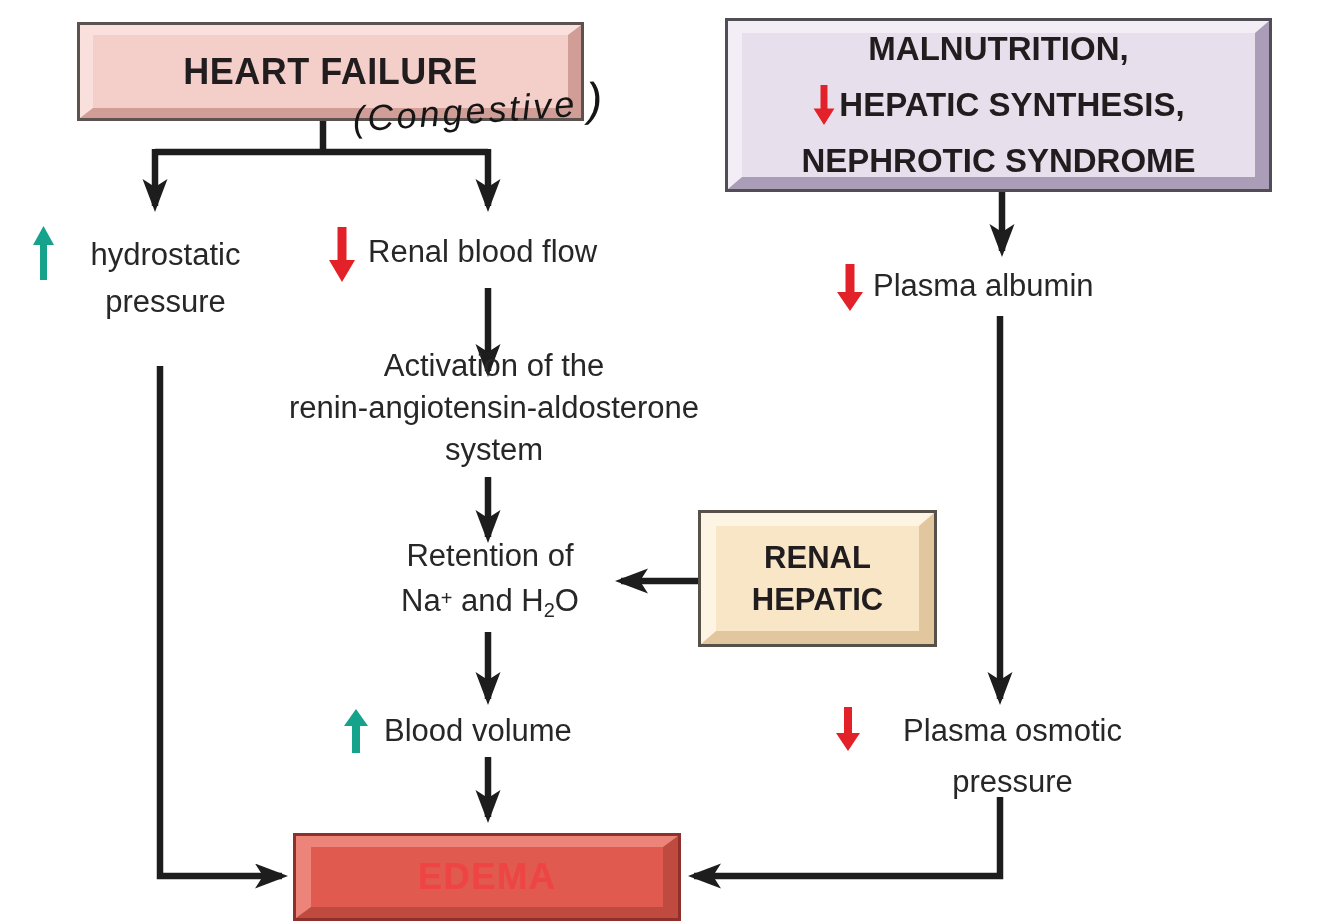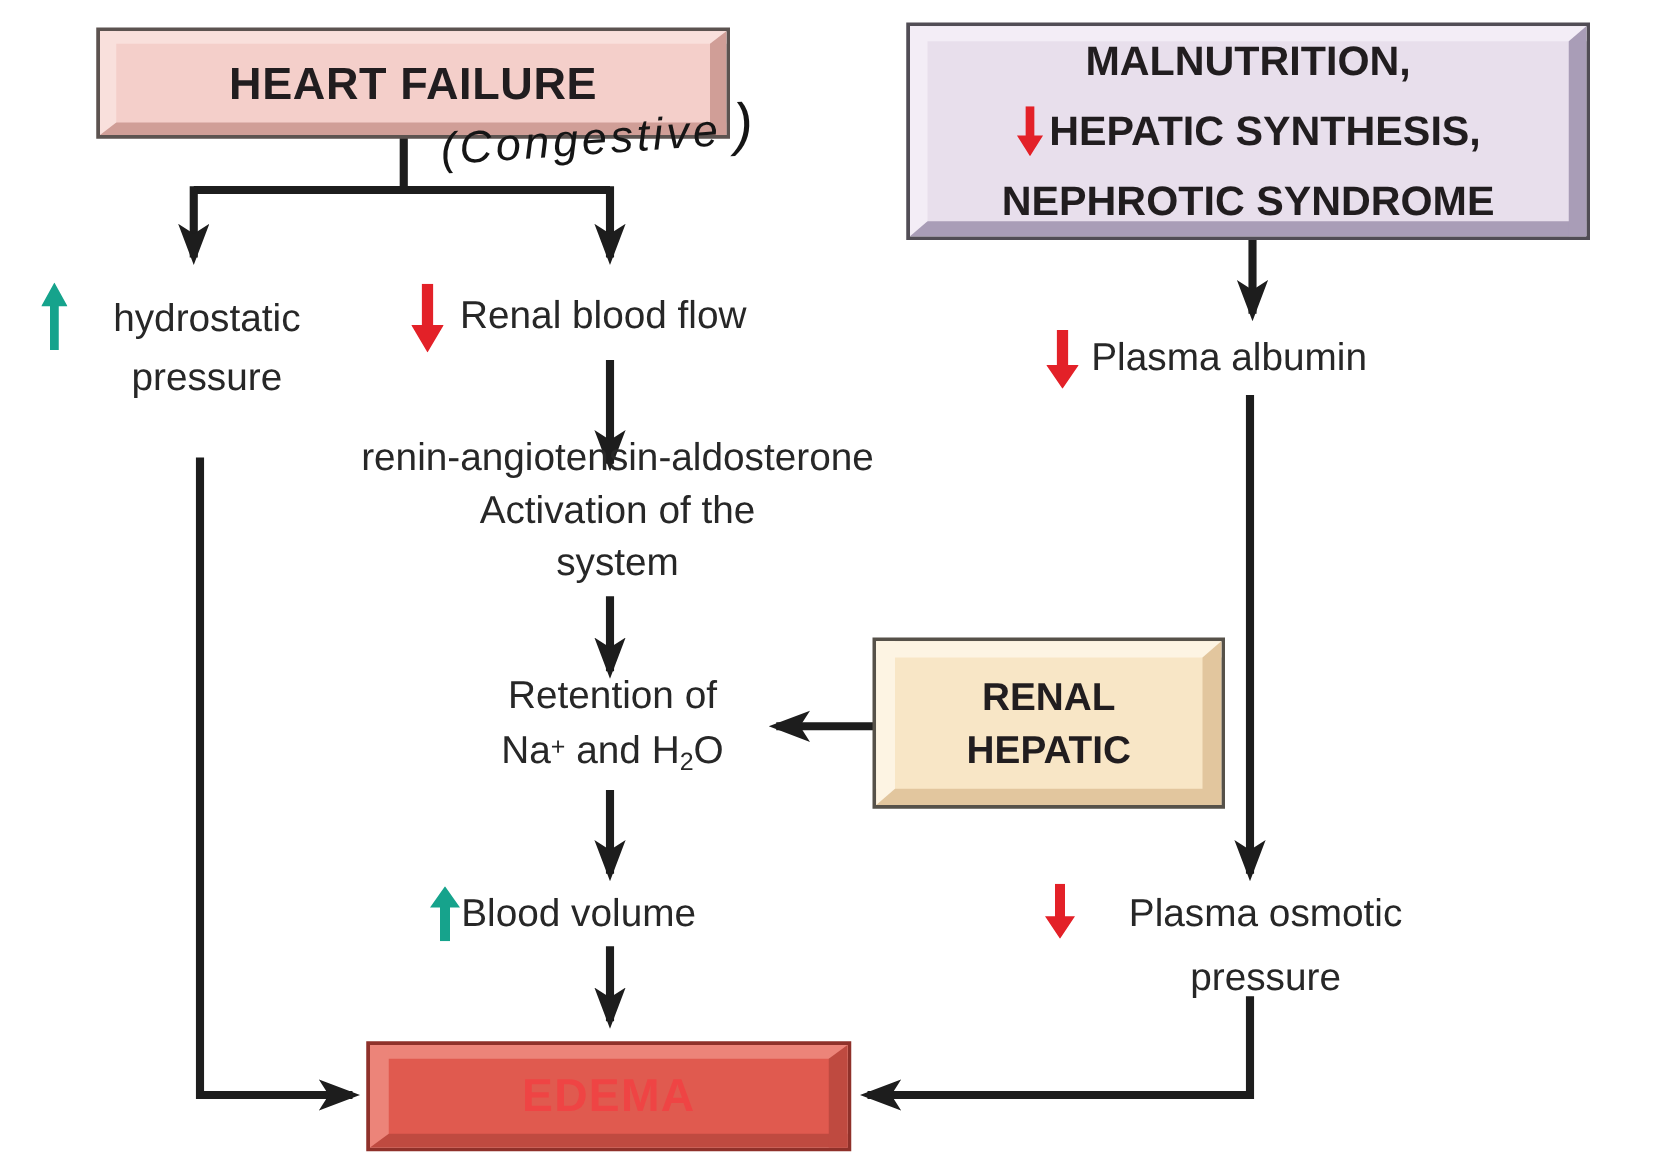--- a/index.html
+++ b/index.html
@@ -4,41 +4,41 @@
 <style>
   html,body{margin:0;padding:0;background:#fff;}
   .canvas{position:relative;width:1334px;height:923px;background:#ffffff;overflow:hidden;
           font-family:"Liberation Sans","DejaVu Sans",sans-serif;color:var(--text);}
   svg.flow{position:absolute;left:0;top:0;z-index:1;}
   
   .box{position:absolute;z-index:2;box-sizing:border-box;}
   .bevel{position:absolute;inset:0;border-style:solid;}
   .box-label{position:absolute;inset:0;display:flex;flex-direction:column;align-items:center;justify-content:center;
              font-weight:bold;z-index:3;text-align:center;}
-  .box-hf{left:77px;top:22px;width:507px;height:89px;border:3px solid var(--hf-border);}
+  .box-hf{left:77px;top:22px;width:507px;height:99px;border:3px solid var(--hf-border);}
   .box-hf .bevel{border-width:10px 13px;border-color:var(--hf-light) var(--hf-dark) var(--hf-dark) var(--hf-light);background:var(--hf-fill);}
   .box-hf .box-label{font-size:36px;letter-spacing:.5px;color:var(--boxtext);}
   .box-mn{left:725px;top:18px;width:547px;height:174px;border:3px solid var(--mn-border);}
   .box-mn .bevel{border-width:12px 14px;border-color:var(--mn-light) var(--mn-dark) var(--mn-dark) var(--mn-light);background:var(--mn-fill);}
   .box-mn .box-label{font-size:33px;line-height:40px;color:var(--boxtext);gap:16px;}
-  .box-rf{left:698px;top:510px;width:282px;height:137px;border:3px solid var(--rf-border);}
+  .box-rf{left:698px;top:510px;width:239px;height:137px;border:3px solid var(--rf-border);}
   .box-rf .bevel{border-width:13px 15px;border-color:var(--rf-light) var(--rf-dark) var(--rf-dark) var(--rf-light);background:var(--rf-fill);}
   .box-rf .box-label{font-size:31px;line-height:42px;color:var(--boxtext);}
   .box-ed{left:293px;top:833px;width:388px;height:88px;border:3px solid var(--ed-border);}
   .box-ed .bevel{border-width:11px 15px;border-color:var(--ed-light) var(--ed-dark) var(--ed-dark) var(--ed-light);background:var(--ed-fill);}
   .box-ed .box-label{font-size:37px;letter-spacing:1px;color:#ef4444;}
   .mn-line{display:inline-flex;align-items:center;gap:3px;}
   
   .node{position:absolute;z-index:2;font-size:31px;line-height:46px;white-space:nowrap;}
   .center{text-align:center;}
   .cap{left:58px;top:231px;width:215px;line-height:47px;}
   .rbf{left:368px;top:229px;}
   .act{left:224px;top:345px;width:540px;line-height:42px;}
   .ret{left:380px;top:518px;width:220px;line-height:43px;margin-top:16px;}
-  .bv{left:369px;top:708px;}
+  .bv{left:384px;top:708px;}
   .pa{left:873px;top:263px;}
   .po{left:860px;top:705px;width:305px;line-height:51px;}
   sup.chem{font-size:20px;vertical-align:6px;}
   sub.chem{font-size:20px;vertical-align:-6px;}
   
   .mini{position:absolute;z-index:2;}
   
   .hand{position:absolute;left:352px;top:80px;z-index:4;font-size:36px;font-style:italic;
         letter-spacing:3px;transform:rotate(-4deg);color:#151515;white-space:nowrap;}
   .hand .bigparen{font-size:46px;letter-spacing:0;margin-left:10px;}
@@ -100,22 +100,22 @@
     <div>hydrostatic</div>
     <div>pressure</div>
   </div>
 
   <svg class="mini" style="left:329px;top:227px;" width="26" height="55" viewBox="0 0 26 55">
     <path d="M13,55 L26,33 L17.5,33 L17.5,0 L8.5,0 L8.5,33 L0,33 Z" fill="#e32128"></path>
   </svg>
   <div class="node rbf">Renal blood flow</div>
 
   <div class="node act center">
+    <div>Activation of the</div>
     <div>renin-angiotensin-aldosterone</div>
-    <div>Activation of the</div>
     <div>system</div>
   </div>
 
   <div class="node ret center">
     <div>Retention of</div>
     <div><span>Na</span><sup class="chem">+</sup><span> and H</span><sub class="chem">2</sub><span>O</span></div>
   </div>
 
   <div class="box box-rf">
     <div class="bevel"></div>

